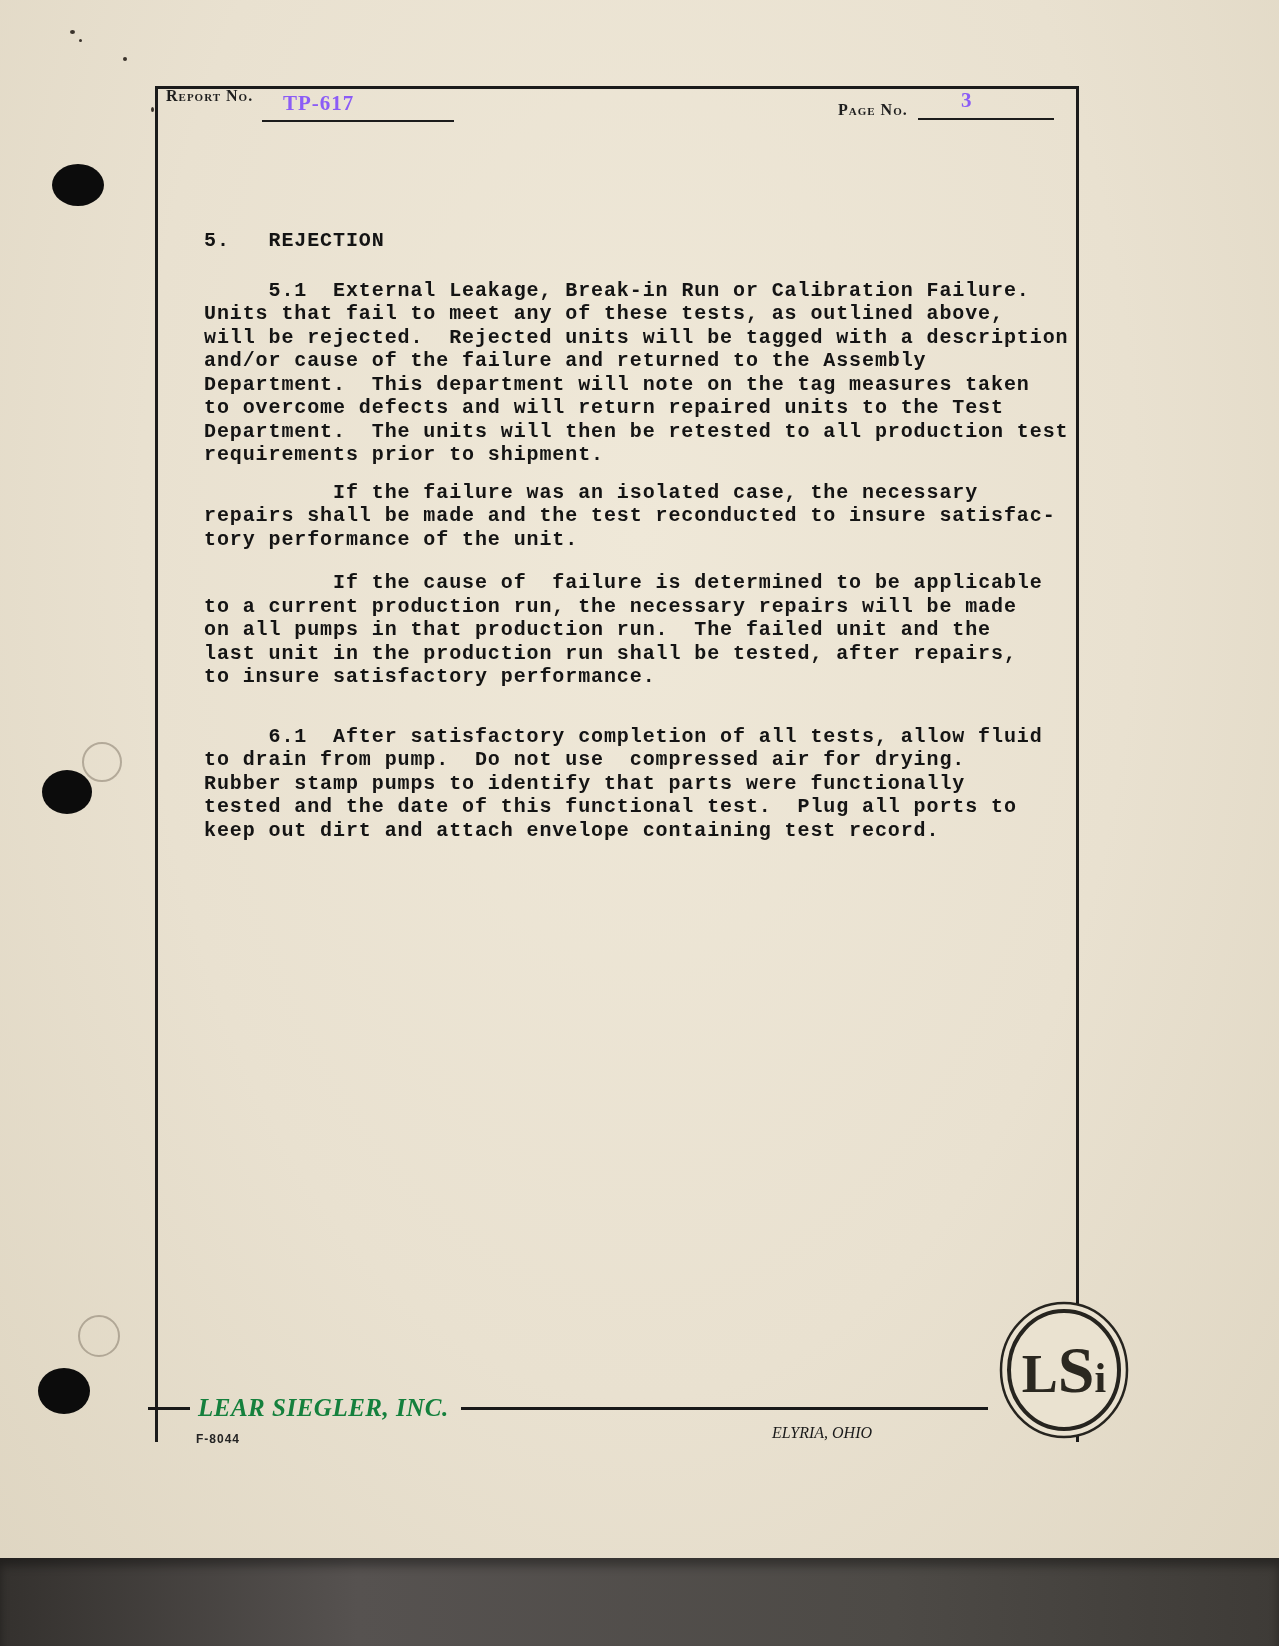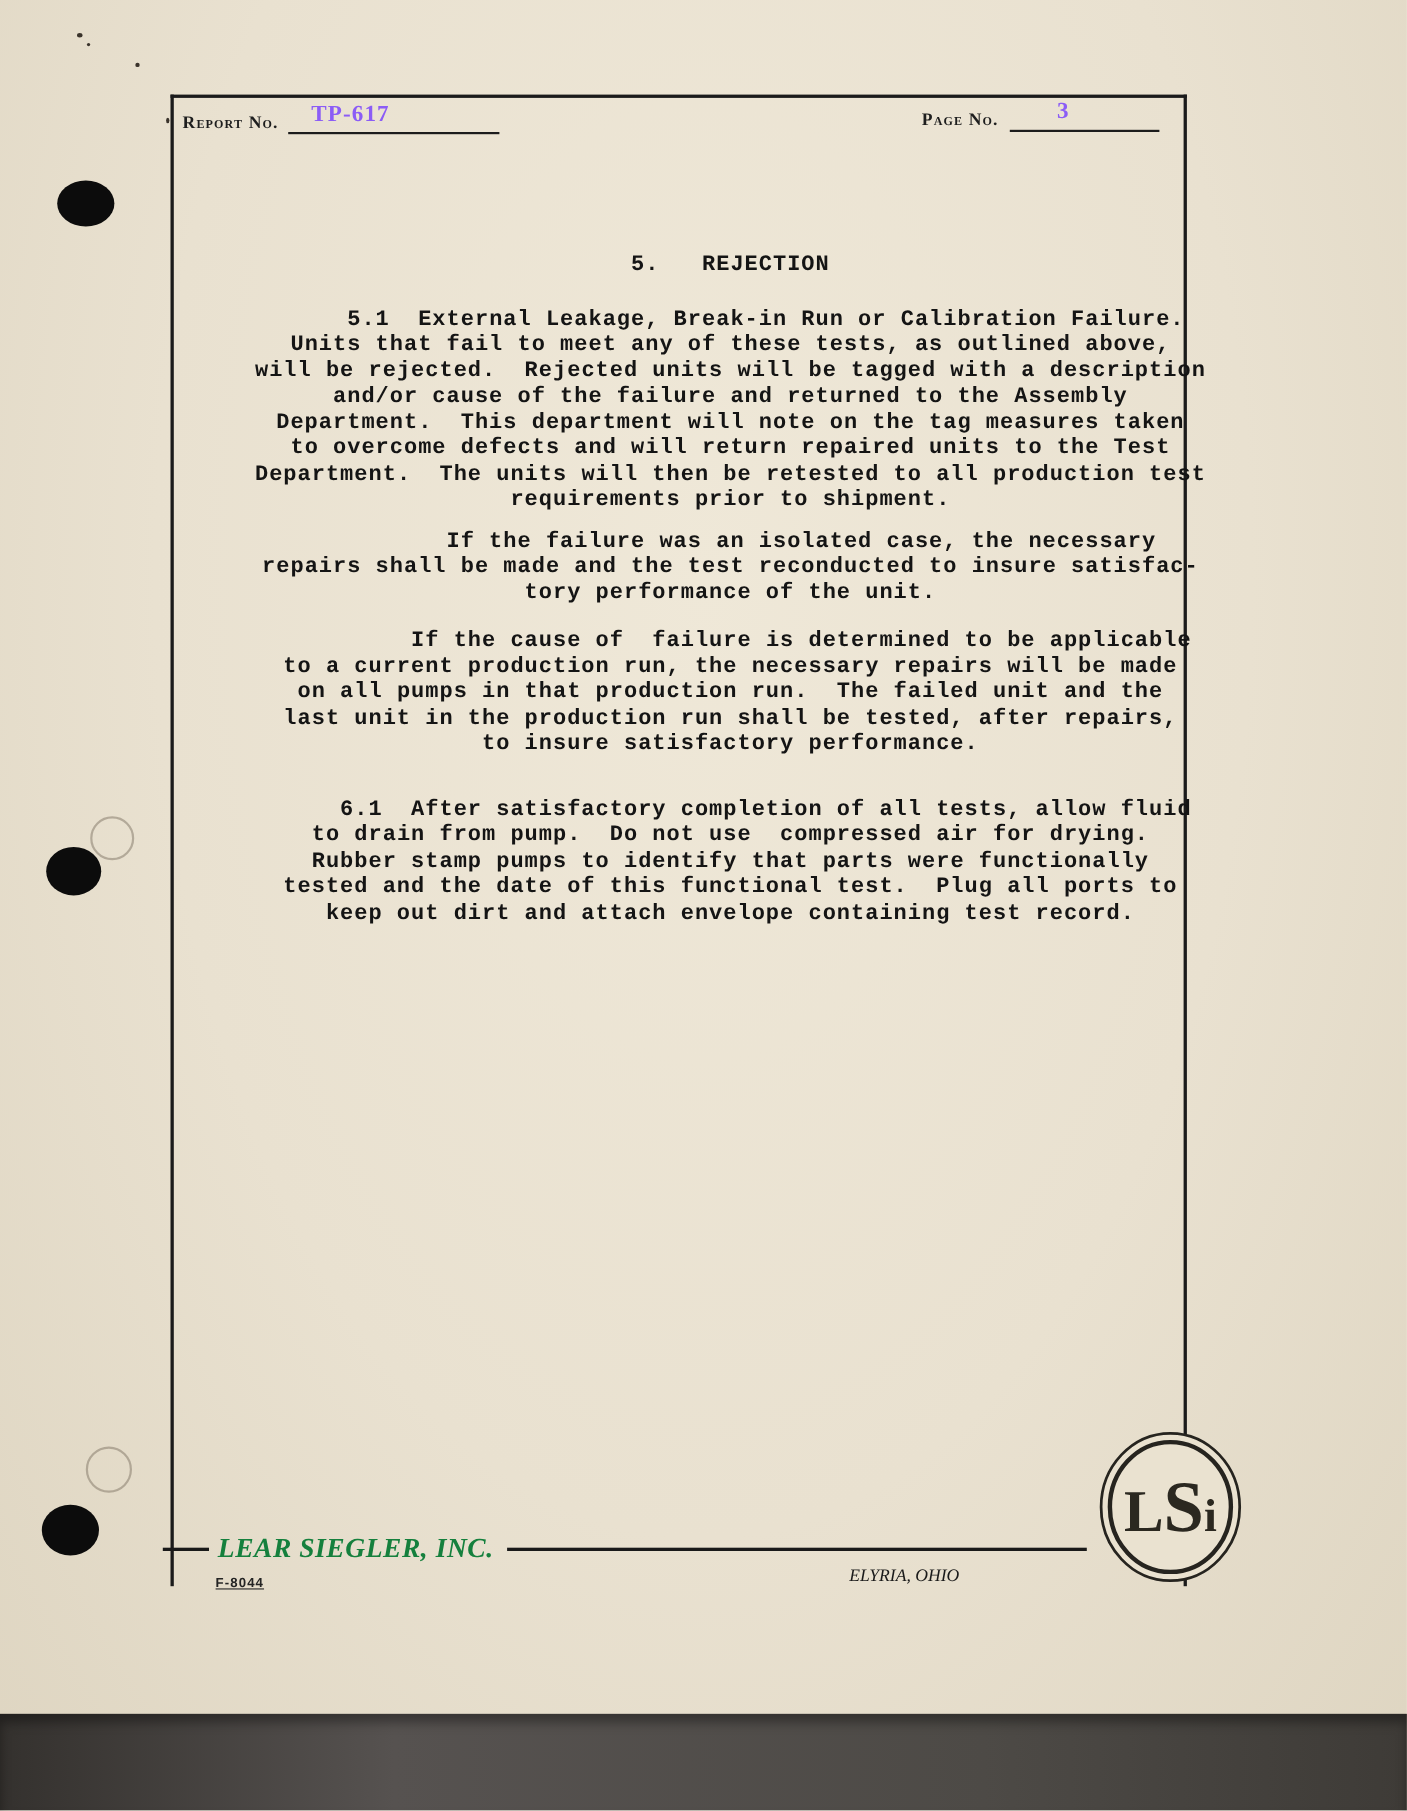--- a/index.html
+++ b/index.html
@@ -26,21 +26,21 @@
   
   .hdr-label {
     position: absolute;
     font-family: "Liberation Serif", serif;
     font-variant-caps: small-caps;
     font-weight: bold;
     font-size: 16px;
     letter-spacing: 1px;
     color: #1e1e1e;
   }
-  .lbl-report { left: 166px; top: 103px; text-align: right; }
+  .lbl-report { left: 166px; top: 87px; text-align: right; }
   .lbl-page   { left: 838px; top: 101px; }
   .hdr-rule {
     position: absolute;
     height: 2px;
     background: #1c1c1c;
   }
   .rule-report { left: 262px; top: 120px; width: 192px; }
   .rule-page   { left: 918px; top: 118px; width: 136px; }
   .typed {
     position: absolute;
@@ -60,21 +60,20 @@
     width: 920px;
   }
   .para {
     white-space: pre-wrap;
     font-family: "Liberation Mono", monospace;
     font-weight: bold;
     font-size: 20px;
     line-height: 23.5px;
     letter-spacing: 0.9px;
     color: #141414;
-    text-align: center;
   }
   .mb-h5 { margin-bottom: 26px; }
   .mb-p1 { margin-bottom: 14px; }
   .mb-p2 { margin-bottom: 20px; }
   .mb-p3 { margin-bottom: 20px; }
   .mb-p4 { margin-bottom: 36px; }
   .mb-h6 { margin-bottom: 16px; }
 
   
   .footer-line {
@@ -115,21 +114,20 @@
     color: #1a1a1a;
   }
   .form-number {
     position: absolute;
     left: 196px; top: 1432px;
     font-family: "Liberation Sans", sans-serif;
     font-weight: bold;
     font-size: 12px;
     letter-spacing: 1px;
     color: #242424;
-    text-decoration: underline;
   }
   .logo {
     position: absolute;
     left: 998px; top: 1300px;
     width: 132px; height: 140px;
   }
 
   
   .hole {
     position: absolute;

